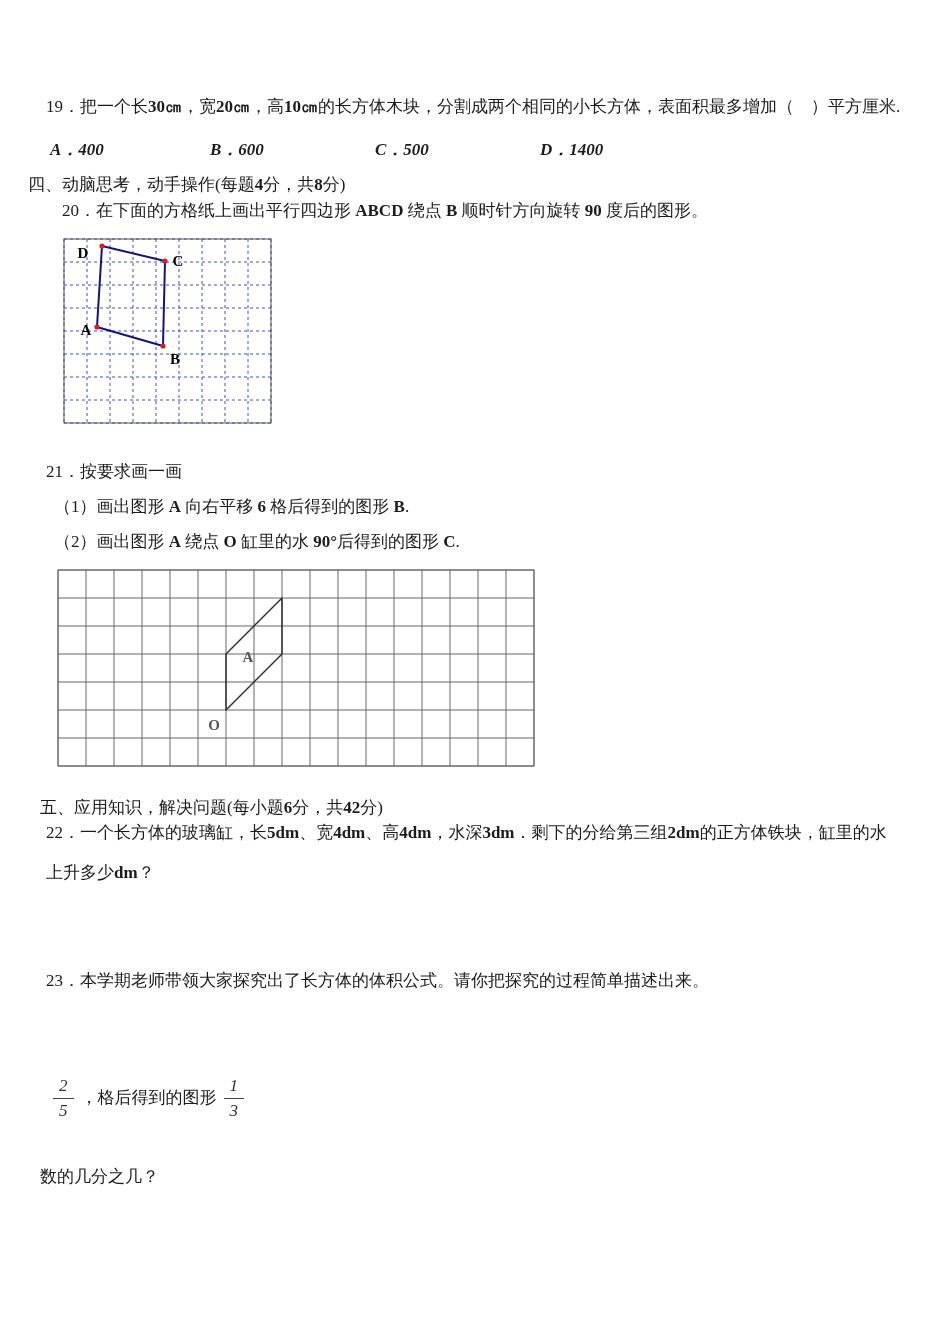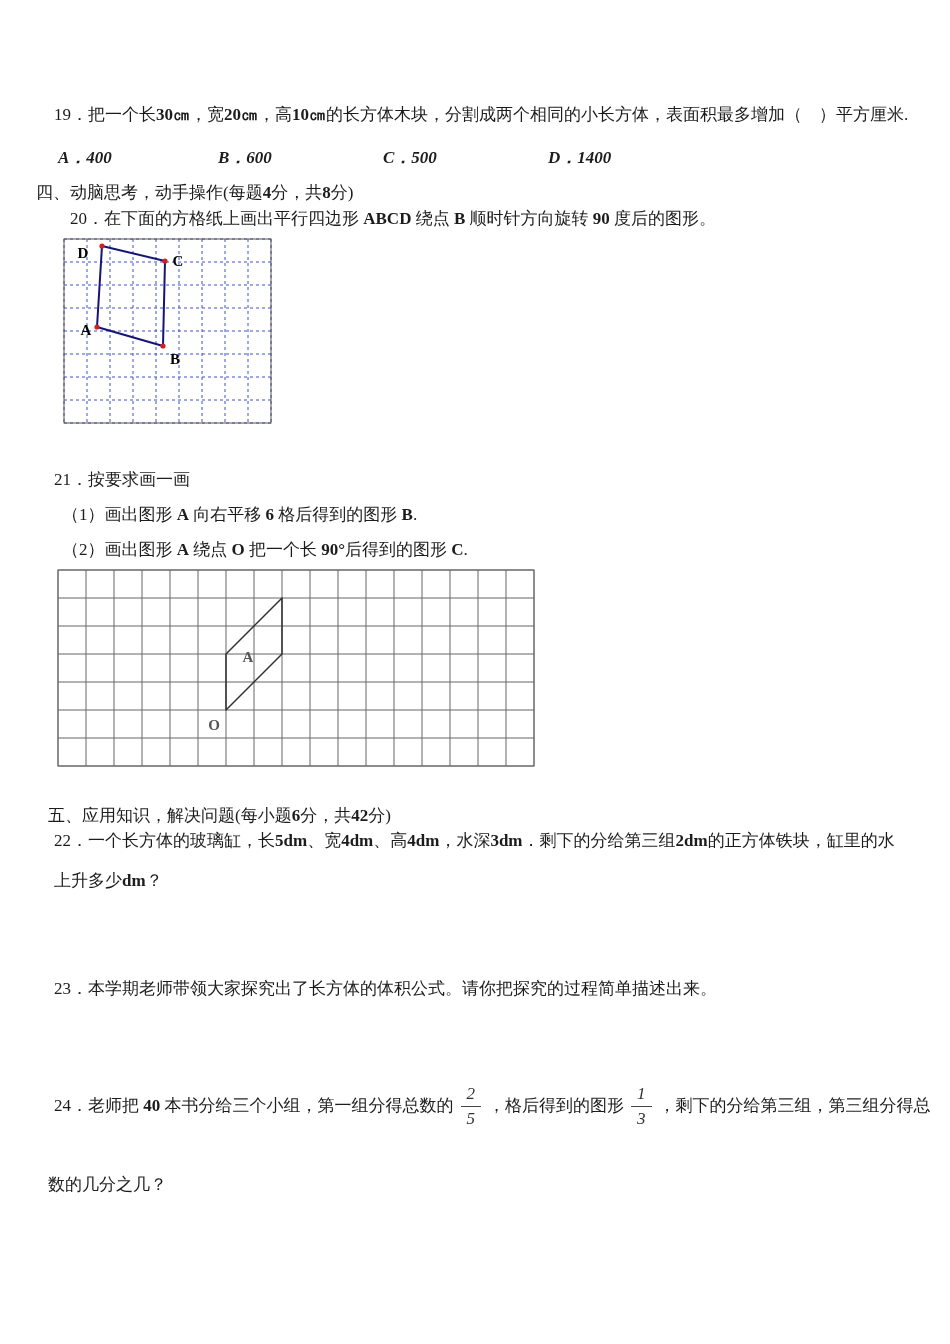--- a/index.html
+++ b/index.html
@@ -1,21 +1,21 @@
 <!DOCTYPE html>
 <html><head>
 <meta charset="utf-8">
 <style>
   html,body{margin:0;padding:0;}
   body{
     width:950px;height:1344px;position:relative;background:#ffffff;
     font-family:"Liberation Serif", serif;
     font-size:17px;color:#1c1c1c;overflow:hidden;
   }
-  .line{position:absolute;margin:8px;white-space:nowrap;line-height:21px;}
+  .line{position:absolute;margin:0;white-space:nowrap;line-height:21px;}
   .b{font-weight:bold;}
   .opts{display:flex;}
   .opt{display:inline-block;font-weight:bold;font-style:italic;}
   .abs{position:absolute;}
   .row{display:flex;align-items:center;}
   .frac{
     display:inline-block;text-align:center;font-style:italic;color:#333;
     margin:0 7px;line-height:1.15;font-size:17px;
   }
   .frac .num{display:block;border-bottom:1px solid #444;padding:1px 6px 2px;}
@@ -64,21 +64,21 @@
     <circle cx="99" cy="107" r="2.6" fill="#d02020"></circle>
     <circle cx="33" cy="88" r="2.6" fill="#d02020"></circle>
     <text x="19" y="19" fill="#000000" font-size="15" font-weight="bold" font-family="&quot;Liberation Serif&quot;, serif" text-anchor="middle">D</text>
     <text x="114" y="27" fill="#000000" font-size="15" font-weight="bold" font-family="&quot;Liberation Serif&quot;, serif" text-anchor="middle">C</text>
     <text x="22" y="96" fill="#000000" font-size="15" font-weight="bold" font-family="&quot;Liberation Serif&quot;, serif" text-anchor="middle">A</text>
     <text x="111" y="125" fill="#000000" font-size="15" font-weight="bold" font-family="&quot;Liberation Serif&quot;, serif" text-anchor="middle">B</text>
   </svg>
 
 <p class="line" style="top:461px;left:46px"><span>21．按要求画一画</span></p>
 <p class="line" style="top:496px;left:54px"><span>（1）画出图形 </span><span class="b">A</span><span> 向右平移 </span><span class="b">6</span><span> 格后得到的图形 </span><span class="b">B</span><span>.</span></p>
-<p class="line" style="top:531px;left:54px"><span>（2）画出图形 </span><span class="b">A</span><span> 绕点 </span><span class="b">O</span><span> 把一个长 </span><span class="b">90°</span><span>后得到的图形 </span><span class="b">C</span><span>.</span></p>
+<p class="line" style="top:531px;left:54px"><span>（2）画出图形 </span><span class="b">A</span><span> 绕点 </span><span class="b">O</span><span> 缸里的水 </span><span class="b">90°</span><span>后得到的图形 </span><span class="b">C</span><span>.</span></p>
 
 <svg class="abs" style="top:568px;left:56px" width="480" height="200" viewBox="-2 -2 480 200">
     <line x1="0" y1="0" x2="0" y2="196" stroke="#666666" stroke-width="1"></line>
     <line x1="28" y1="0" x2="28" y2="196" stroke="#666666" stroke-width="1"></line>
     <line x1="56" y1="0" x2="56" y2="196" stroke="#666666" stroke-width="1"></line>
     <line x1="84" y1="0" x2="84" y2="196" stroke="#666666" stroke-width="1"></line>
     <line x1="112" y1="0" x2="112" y2="196" stroke="#666666" stroke-width="1"></line>
     <line x1="140" y1="0" x2="140" y2="196" stroke="#666666" stroke-width="1"></line>
     <line x1="168" y1="0" x2="168" y2="196" stroke="#666666" stroke-width="1"></line>
     <line x1="196" y1="0" x2="196" y2="196" stroke="#666666" stroke-width="1"></line>
@@ -107,25 +107,23 @@
   </svg>
 
 <p class="line" style="top:797px;left:40px"><span>五、应用知识，解决问题(每小题</span><span class="b">6</span><span>分，共</span><span class="b">42</span><span>分)</span></p>
 
 <p class="line" style="top:822px;left:46px"><span>22．一个长方体的玻璃缸，长</span><span class="b">5dm</span><span>、宽</span><span class="b">4dm</span><span>、高</span><span class="b">4dm</span><span>，水深</span><span class="b">3dm</span><span>．剩下的分给第三组</span><span class="b">2dm</span><span>的正方体铁块，缸里的水</span></p>
 <p class="line" style="top:862px;left:46px"><span>上升多少</span><span class="b">dm</span><span>？</span></p>
 
 <p class="line" style="top:970px;left:46px"><span>23．本学期老师带领大家探究出了长方体的体积公式。请你把探究的过程简单描述出来。</span></p>
 
 <div class="line row" style="top:1075px;left:46px">
-  <span><span>24．老师把 </span><span class="b">40</span><span> 本书分给三个小组，第一组分得总数的</span></span>
   <span class="frac">
     <span class="num">2</span>
     <span class="den">5</span>
   </span>
   <span><span>，格后得到的图形</span></span>
   <span class="frac">
     <span class="num">1</span>
     <span class="den">3</span>
   </span>
-  <span><span>，剩下的分给第三组，第三组分得总</span></span>
 </div>
 <p class="line" style="top:1166px;left:40px"><span>数的几分之几？</span></p>
 
 </body></html>

